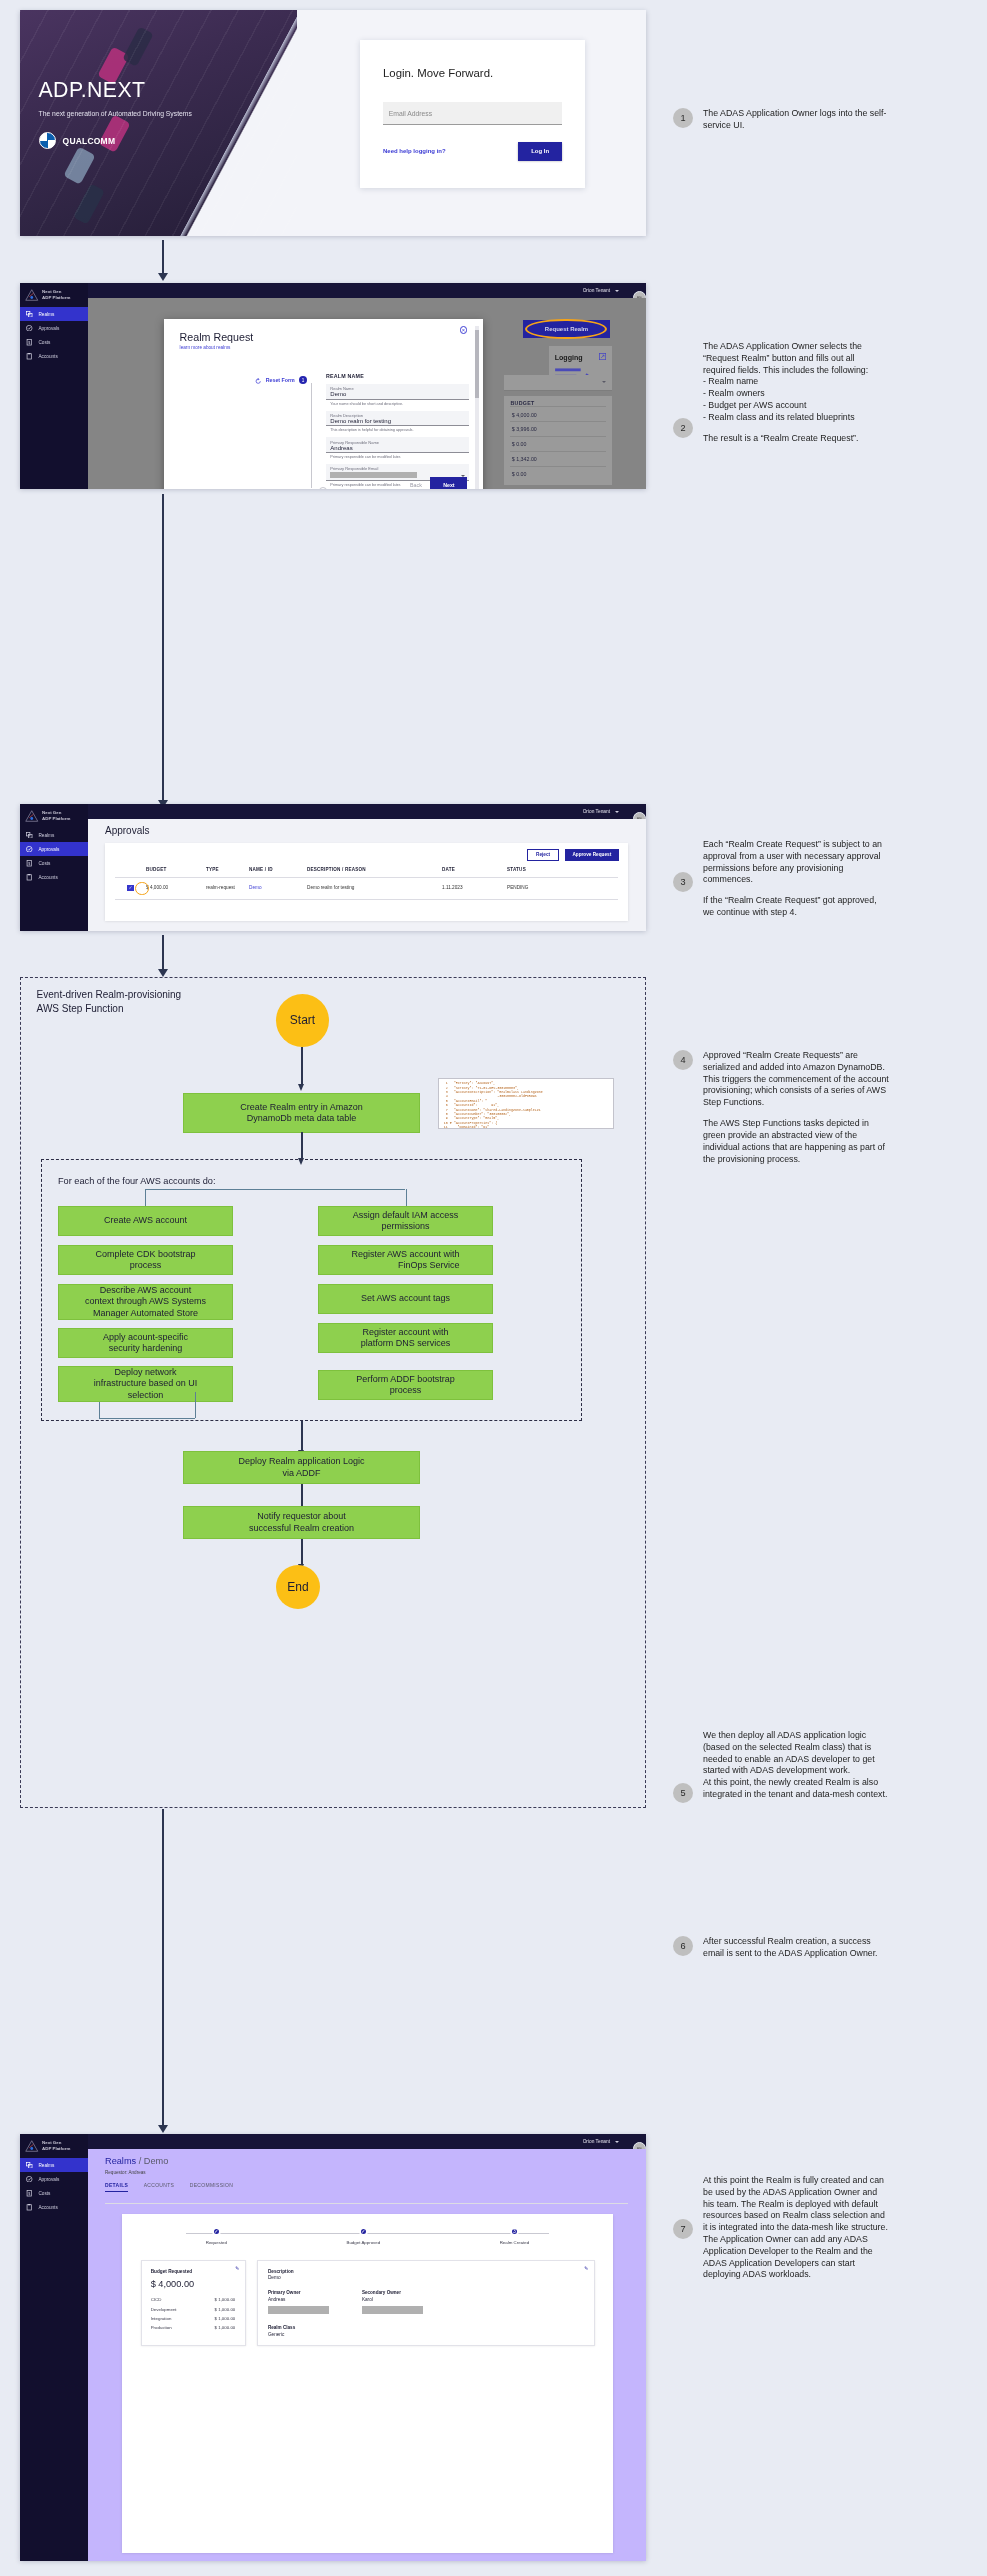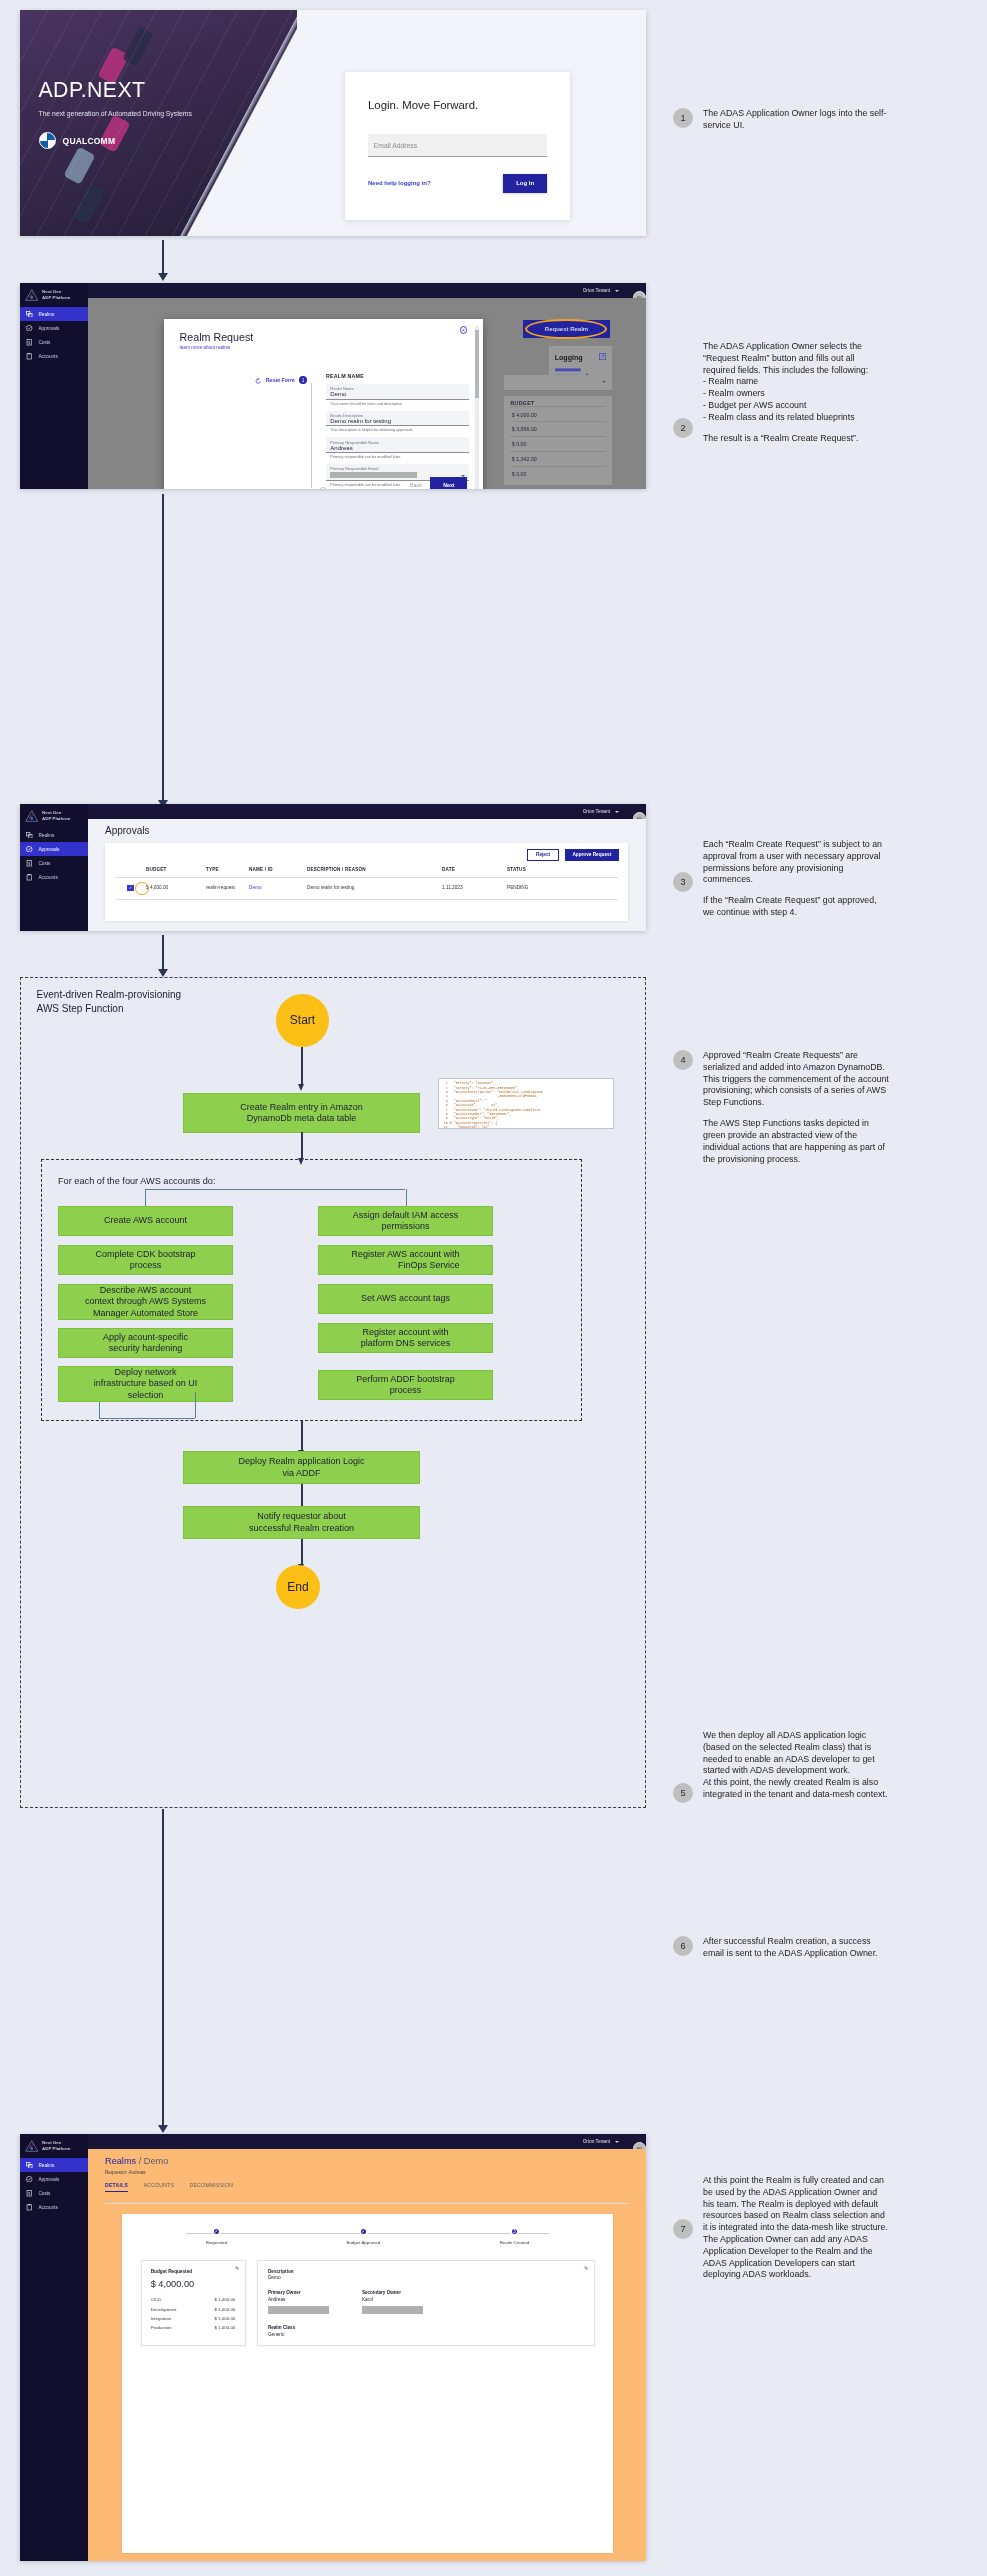--- a/index.html
+++ b/index.html
@@ -43,22 +43,22 @@
   .c4{ left:50px;  top:139px; background:#7f93ad; }
   .c5{ left:61px;  top:175px; background:#283048; width:15.6px;height:38px;}
   .hero-txt{ position:absolute; left:18.5px; top:68px; color:#fff; z-index:3; }
   .hero-title{ font-size:21.3px; letter-spacing:0.4px; font-weight:400; }
   .hero-sub{ font-size:6.8px; line-height:9.2px; margin-top:5.7px; color:#e4e2ee; }
   .hero-logos{ position:absolute; left:18.5px; top:122px; z-index:3; display:flex; align-items:center; gap:7.1px;}
   .bmw{ width:17px;height:17px;border-radius:50%;border:1.4px solid #fff; background:
         conic-gradient(#0b5eae 0 25%, #fff 0 50%, #0b5eae 0 75%, #fff 0 100%); }
   .qc{ color:#fff; font-size:8.5px; letter-spacing:0.2px; font-weight:700;}
   .login-card{
-    position:absolute; left:325px; top:30px; width:225px; height:148px;
-    background:#fff; box-shadow:0 1.4px 5.7px rgba(40,50,80,.16);margin-top:32px;
+    position:absolute; left:340px; top:30px; width:225px; height:148px;
+    background:#fff; box-shadow:0 1.4px 5.7px rgba(40,50,80,.16);
   }
   .login-h{ font-size:11.4px; color:#222; margin:27px 0 0 23px; }
   .login-inp{
     margin:23px 23px 0 23px; height:23px; background:#f0f0f0;
     border-bottom:0.7px solid #9b9b9b; display:flex; align-items:center;
     padding-left:5.7px; color:#8a8a8a; font-size:6.8px;
   }
   .login-row{ display:flex; align-items:center; justify-content:space-between; margin:17px 23px 0 23px;}
   .login-help{ color:#3b3bd4; font-size:6px; font-weight:700; }
   .login-btn{
@@ -187,21 +187,21 @@
   .hline{ position:absolute; background:#5d7f96; height:1.4px; }
   .vline2{ position:absolute; background:#5d7f96; width:1.4px; }
   .code{
     position:absolute; background:#fff; border:0.7px solid #c3c3cc;
     font-family:"Liberation Mono", monospace; font-size:3.3px; line-height:4.4px;
     padding:2.1px 2.8px; color:#b5651d; white-space:pre; overflow:hidden;
   }
 
   
   #p4 { left: 20px; top: 2134px; width: 626px; height: 427px; }
-  #p4 .body{ position:absolute; left:68px; top:15px; right:0; bottom:0; background:#fdba74;}
+  #p4 .body{ position:absolute; left:68px; top:15px; right:0; bottom:0; background:#c4b5fd;}
   .bc{ font-size:9.2px; margin:7.1px 0 0 17px; color:#2323a0;}
   .bc .g{ color:#5a5a6a;}
   .req-line{ font-size:4.6px; color:#444; margin:3.6px 0 0 17px;}
   .tabs{ margin:7.1px 0 0 17px; display:flex; gap:15.6px; font-size:5px; color:#5a5a6a; letter-spacing:0.3px;}
   .tabs .on{ color:#2323a0; font-weight:700; border-bottom:1.4px solid #2323a0; padding-bottom:3.6px;}
   .tab-rule{ position:absolute; left:17px; right:18.5px; top:54px; height:0.7px; background:#dcdce3;}
   .f-card{ position:absolute; left:34px; right:33px; top:65px; bottom:8.5px; background:#fff; box-shadow:0 0.7px 2.8px rgba(0,0,0,.12); }
   .stepper{ display:flex; justify-content:space-around; padding:12.8px 24px 0 24px; position:relative;}
   .stepper::before{ content:""; position:absolute; left:64px; right:64px; top:18.5px; height:0.7px; background:#c9c9d2;}
   .st{ text-align:center; position:relative; z-index:2;}

